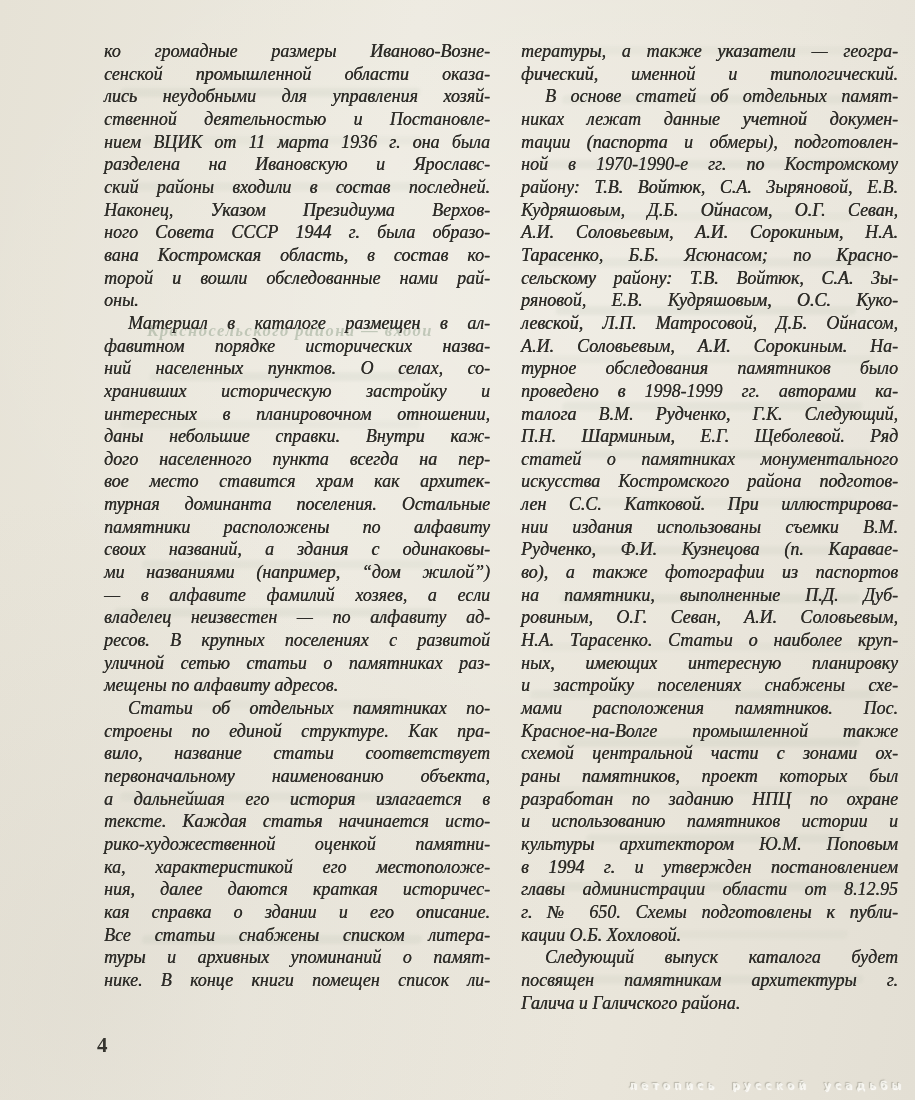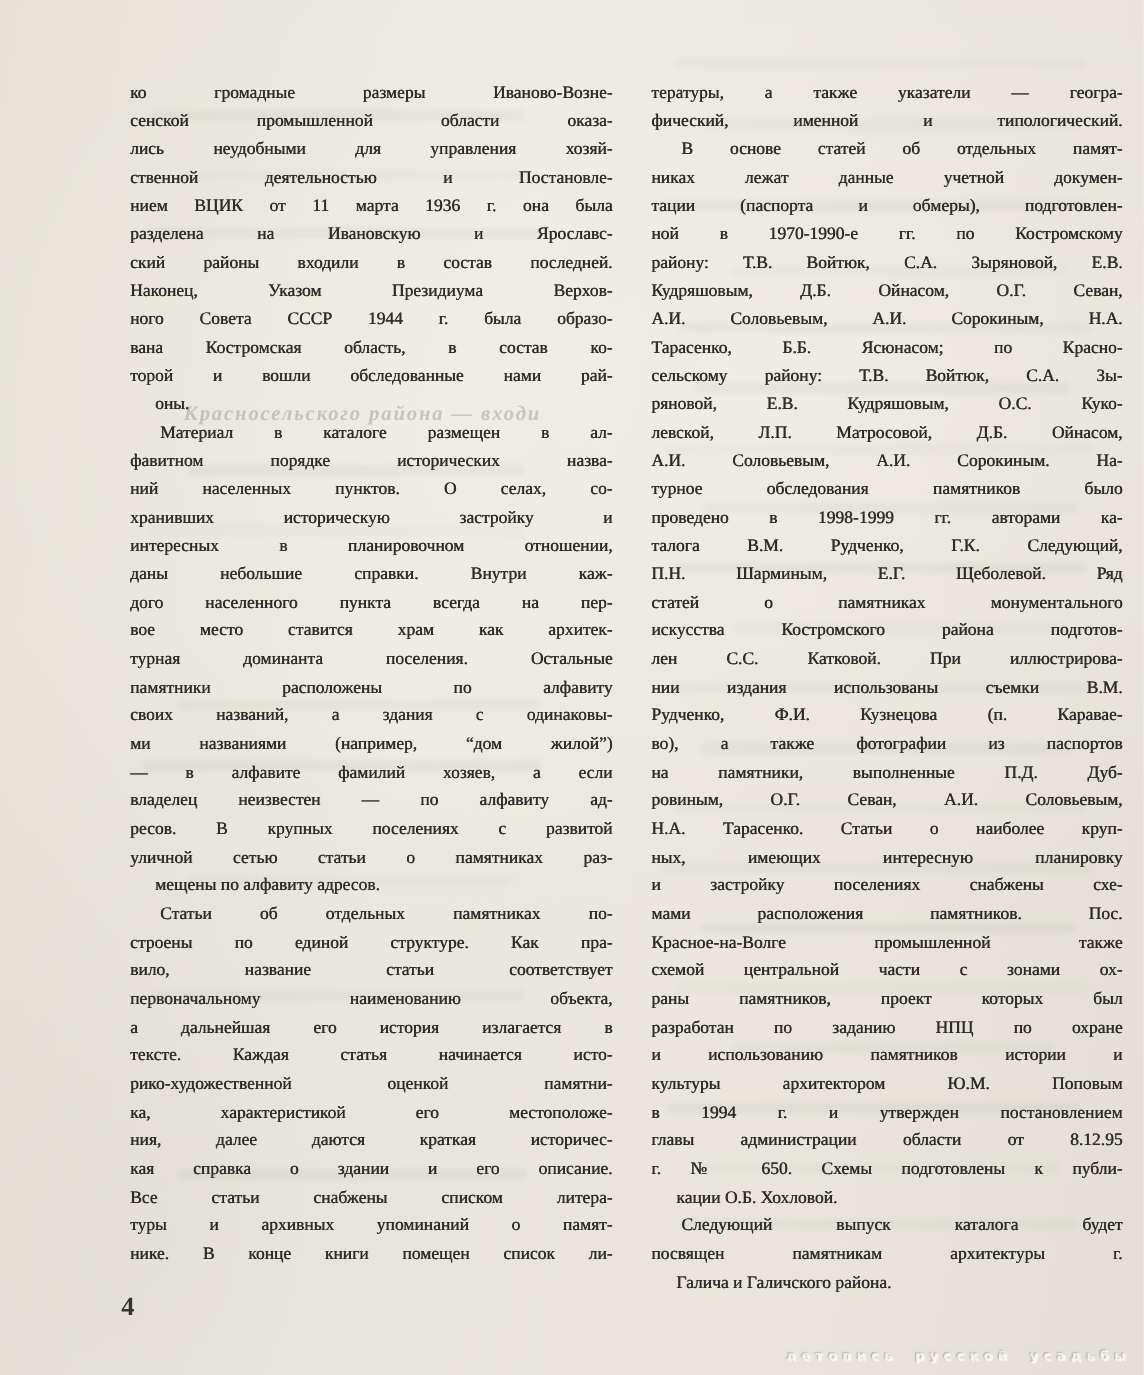--- a/index.html
+++ b/index.html
@@ -14,32 +14,33 @@
   }
   .page{
     position:relative;width:915px;height:1100px;
     background:
       radial-gradient(1100px 700px at 68% 28%, rgba(255,255,255,0.22), rgba(255,255,255,0) 62%),
       radial-gradient(900px 900px at 10% 90%, rgba(205,200,188,0.25), rgba(205,200,188,0) 55%),
       linear-gradient(100deg,#e6e2d6 0%,#edeae0 38%,#e9e5da 72%,#e3dfd4 100%);
     background-color:var(--paper);
   }
   .col{
-    position:absolute;top:64px;
+    position:absolute;top:40px;
     color:var(--ink);
-    font-size:14px;line-height:22.65px;
+    font-size:18px;line-height:22.65px;
     text-shadow:0.35px 0 0 currentColor; 
+    font-style:italic;
   }
   .col-left{left:104px;width:386px;}
   .col-right{left:521px;width:377px;}
   .line{
     text-align:justify;text-align-last:justify;
     white-space:nowrap;
   }
-  .line.end{text-align-last:left;margin-left:20px;}
+  .line.end{text-align-last:left;}
   .line.indent{padding-left:24px;}
   .page-number{
     position:absolute;left:97px;top:1033px;
     font-family:"Liberation Serif",serif;font-weight:bold;
     font-size:21px;color:#35342f;
   }
   .watermark{
     position:absolute;right:10px;top:1080px;
     font-family:"DejaVu Sans",sans-serif;font-weight:bold;
     font-size:10px;letter-spacing:0.45em;word-spacing:0.6em;

